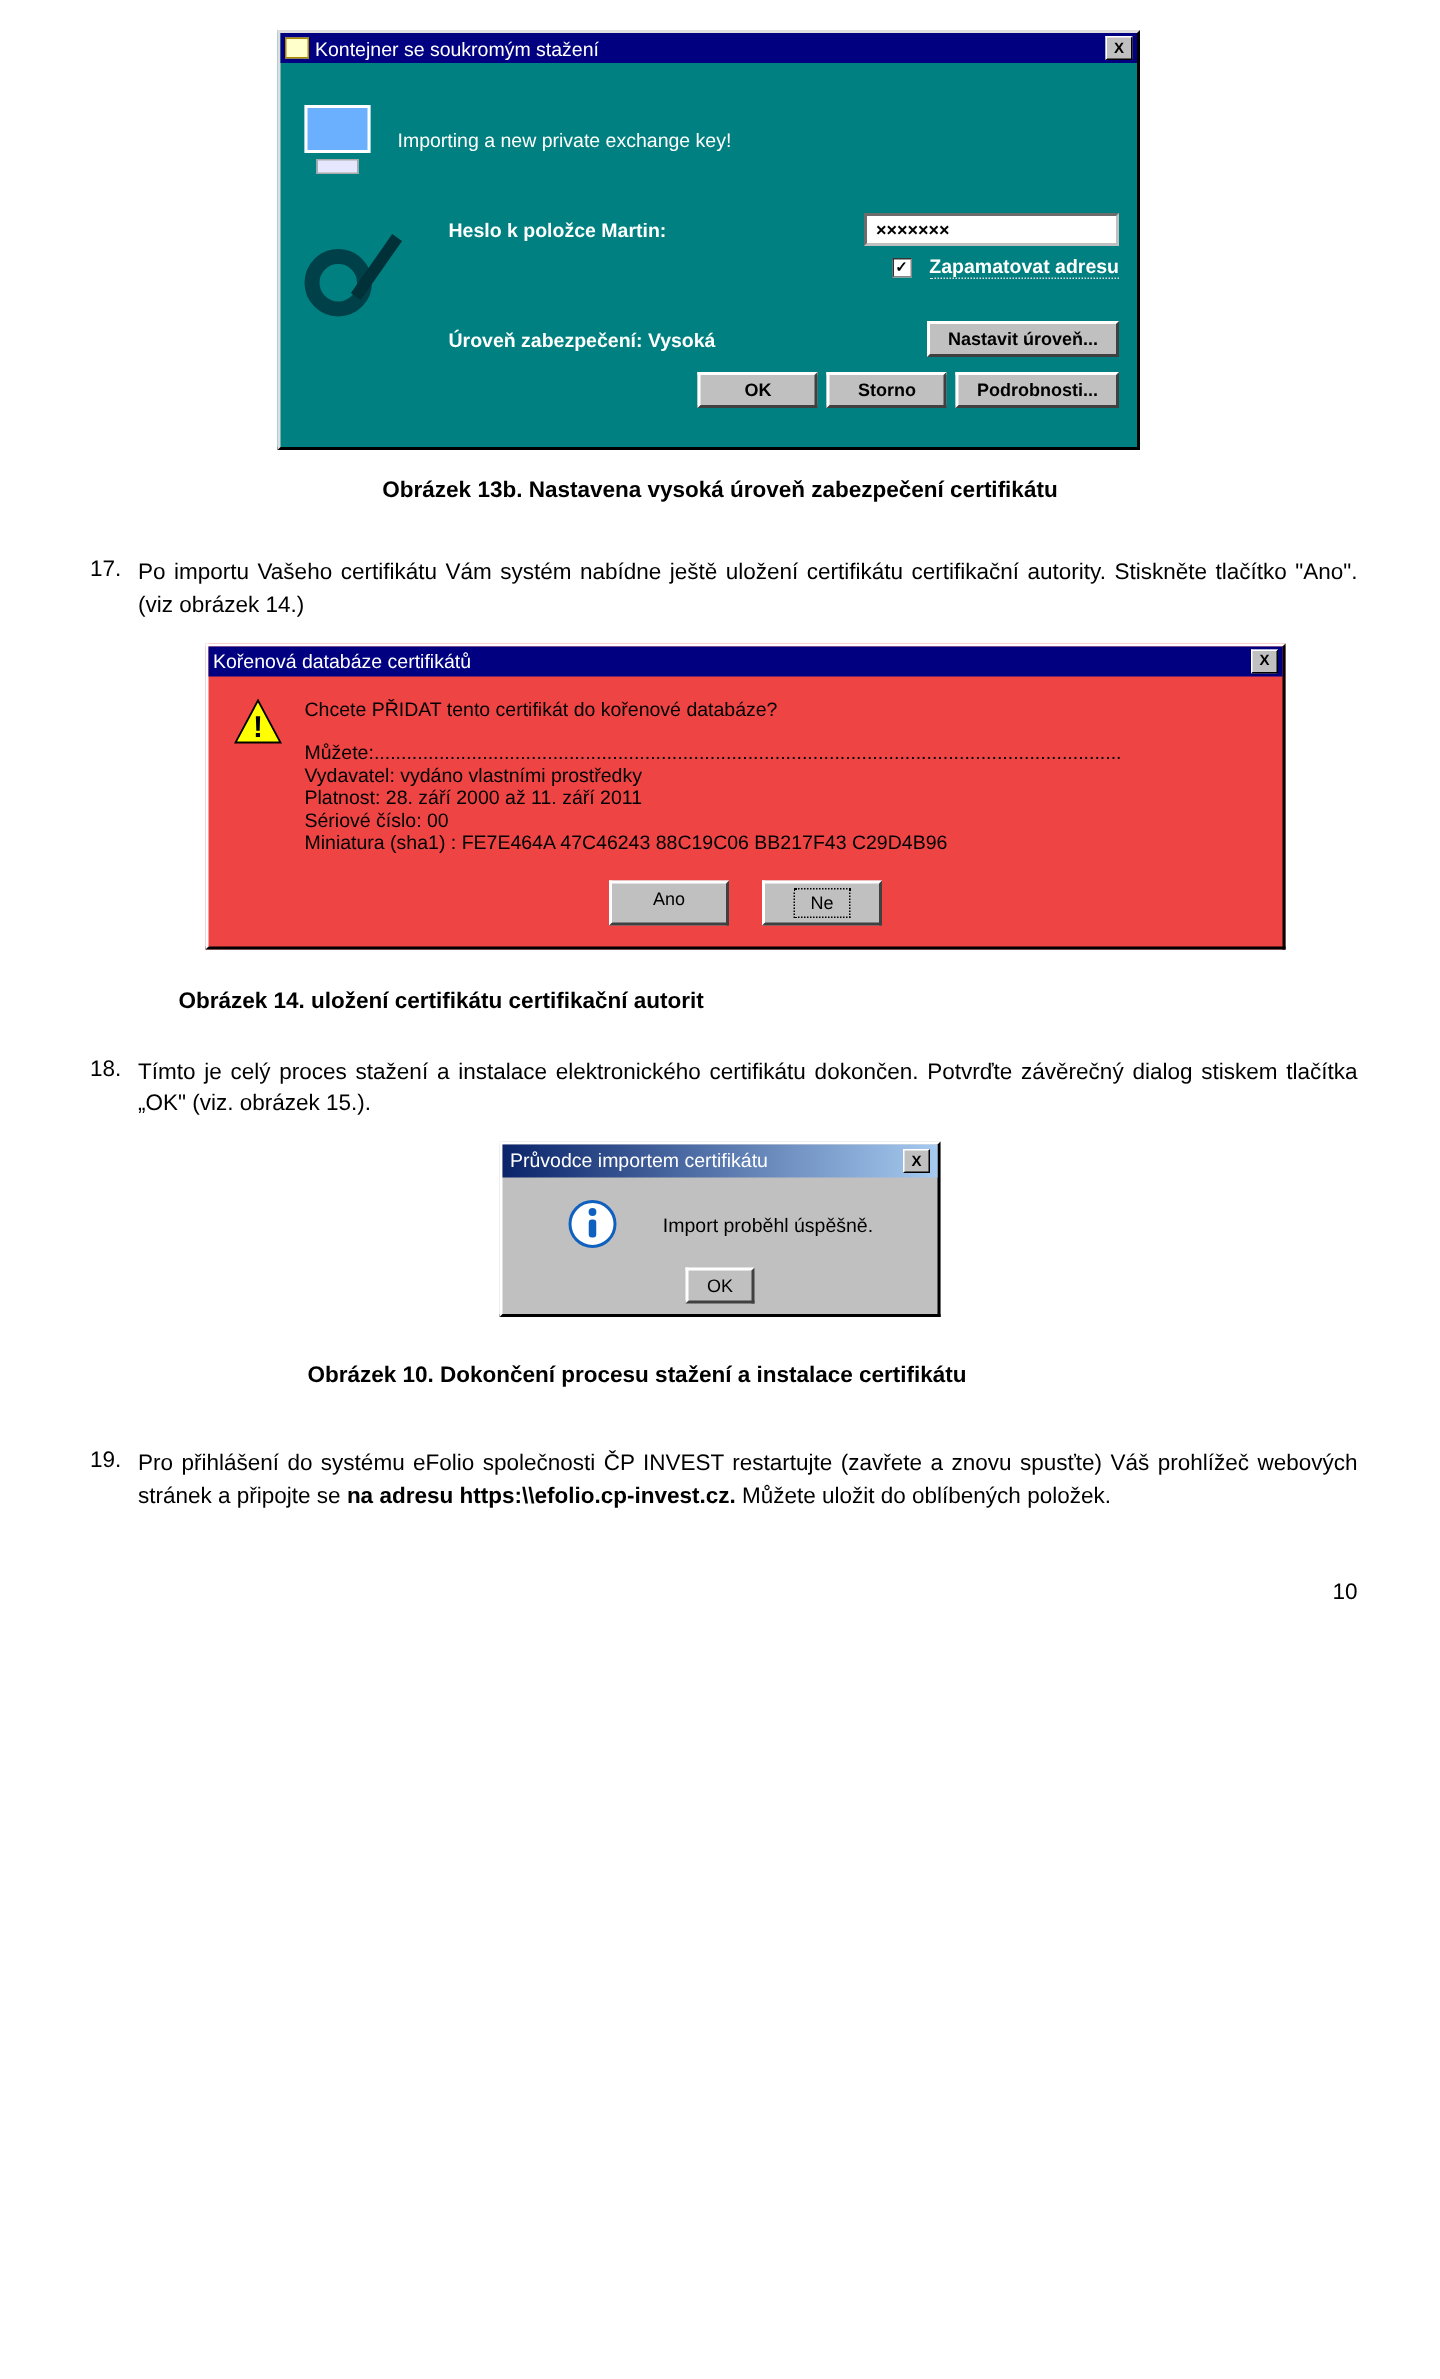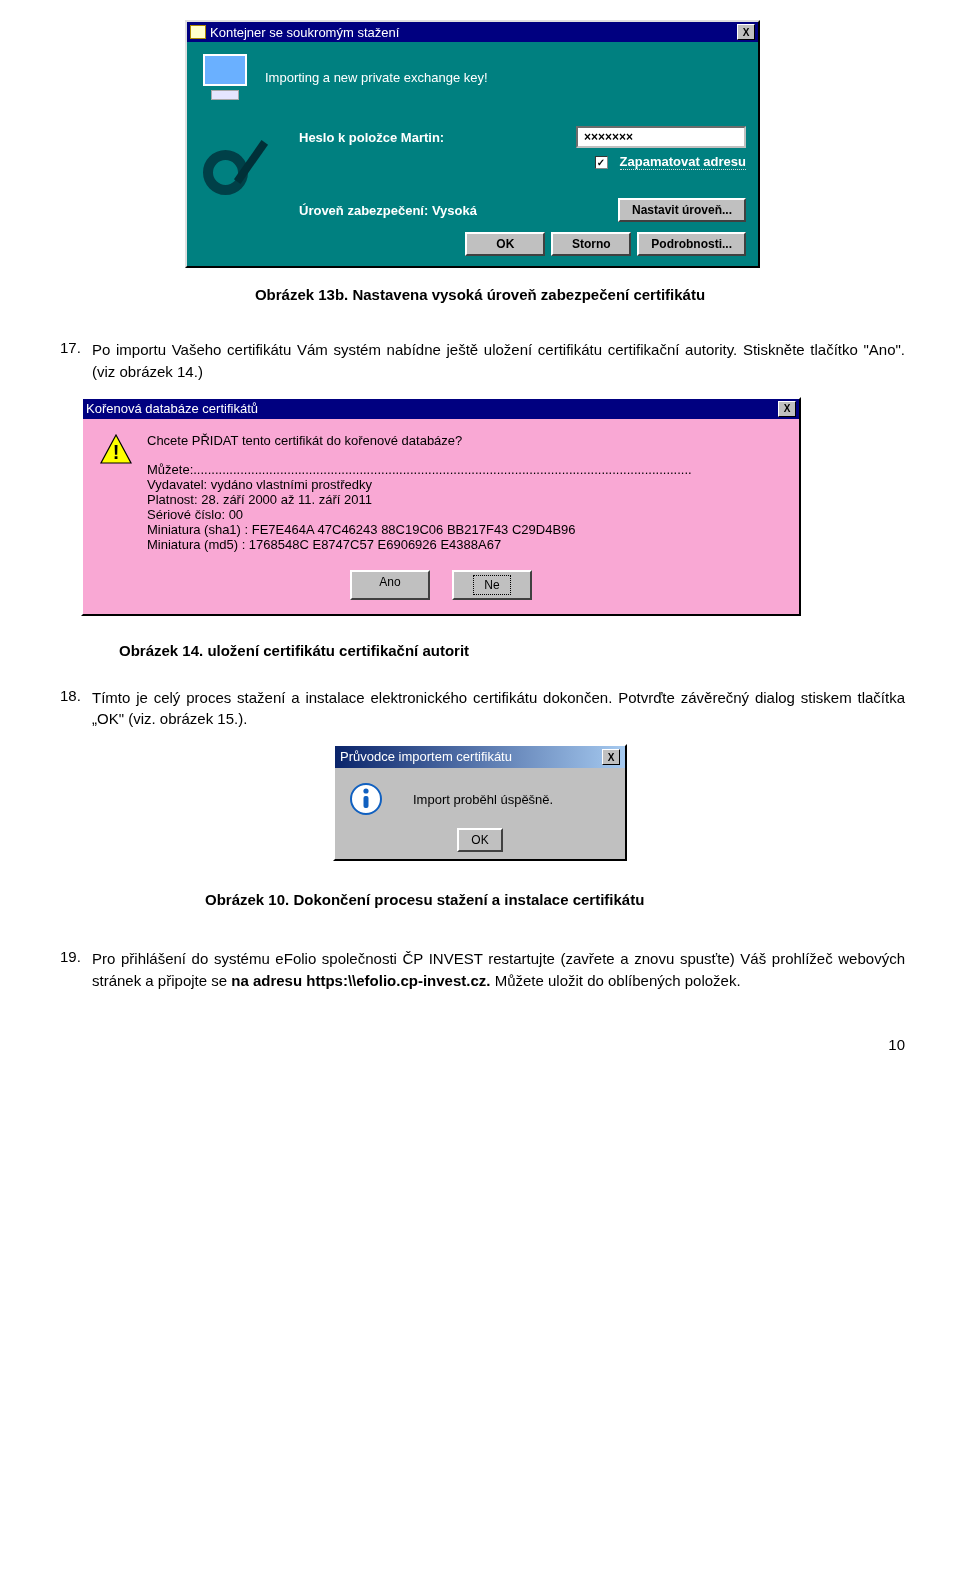--- a/index.html
+++ b/index.html
@@ -38,21 +38,21 @@
   .title-text { flex: 1; }
   .title-close {
     width: 18px; height: 16px;
     background: #c0c0c0;
     border: 1px solid; border-color: #fff #000 #000 #fff;
     color: #000;
     font-size: 10px; font-weight: bold;
     display: inline-flex; align-items: center; justify-content: center;
     font-family: Arial;
   }
-  .win-body { padding: 10px 12px; color: #fff; font-size: 13px; font-family: "MS Sans Serif", Arial, sans-serif; }
+  .win-body { padding: 26px 12px; color: #fff; font-size: 13px; font-family: "MS Sans Serif", Arial, sans-serif; }
   .import-row { display: flex; align-items: center; gap: 12px; margin-bottom: 18px; }
   .monitor-icon { width: 54px; height: 50px; position: relative; }
   .monitor-icon .screen { position:absolute; top:2px; left:4px; width:44px; height:32px; background:#6ab0ff; border:2px solid #fff; }
   .monitor-icon .base { position:absolute; bottom:2px; left:12px; width:28px; height:10px; background:#e6e6ff; border:1px solid #aaa;}
   .key-art { width:90px; height:90px; margin-top:10px; position:relative; }
   .key-art .ring { position:absolute; width:45px; height:45px; border:10px solid #004048; border-radius:50%; left:4px; top:20px; }
   .key-art .shaft { position:absolute; width:8px; height:48px; background:#003038; left:48px; top:8px; transform:rotate(35deg);}
   .pane-right { flex:1;font-weight:bold; }
   .field-row { display:flex; align-items:center; margin:6px 0; gap:8px; }
   .textbox {
@@ -76,43 +76,43 @@
     font-weight:bold;
     margin: 18px 0 36px;
     font-size:15px;
   }
   .ol-item { display:flex; align-items:flex-start; gap:4px; margin:0 0 14px 5px; }
   .ol-num { min-width:28px; }
   .ol-content { flex:1; text-align:justify; line-height:1.45;}
 
   
   .gwin {
-    background:#f9a8d4;
+    background:#ef4444;
     border:2px solid; border-color:#fff #000 #000 #fff;
     width: 720px;
-    margin-left: 26px;
+    margin-left: 82px;
     margin-top:6px;
   }
   .gwin .win-body { color:#000; font-size:13px; padding:14px 16px; }
   .gwin .row1 { display:flex; gap:14px; align-items:flex-start; margin-bottom:10px;}
   .warn-tri { width:34px; height:32px; position:relative; }
   .warn-tri svg { width:34px; height:32px; }
   .gwin .two-btns { display:flex; justify-content:center; gap:22px; margin-top:18px; }
   .btn-focus { border:1px dotted #000; padding:2px 10px; display:inline-block; }
 
   
   .sdlg {
     background:#c0c0c0;
     border:2px solid; border-color:#fff #000 #000 #fff;
     width: 294px;
     margin: 2px auto 10px;
   }
   .sdlg-title { background:#0a246a; background:linear-gradient(to right,#0a246a,#a6caf0); color:#fff; padding:3px 5px; font-size:13px; font-family:"MS Sans Serif",Arial; display:flex; }
   .sdlg-body { padding:14px 14px 12px; font-size:13px; }
-  .sdlg-row { display:flex; align-items:center; gap:30px; }
+  .sdlg-row { display:flex; align-items:center; gap:30px;justify-content:center; }
   .info-circ { width:34px; height:34px; flex:0 0 34px; }
   .sdlg .center { text-align:center; margin-top:16px; }
 
   .pg-num { position:relative; float:right; margin-top:30px; font-size:15px; }
   .bold { font-weight:bold; }
   .nowrap { white-space:nowrap; }
 </style>
 </head>
 <body>
 
@@ -181,21 +181,20 @@
           </svg>
       </div>
       <div style="flex:1">
         <div>Chcete PŘIDAT tento certifikát do kořenové databáze?</div>
         <div style="height:14px;"></div>
         <div class="nowrap"><span>Můžete:</span><span style="letter-spacing:0;">..........................................................................................................................................</span></div>
         <div>Vydavatel: vydáno vlastními prostředky</div>
         <div>Platnost: 28. září 2000 až 11. září 2011</div>
         <div>Sériové číslo: 00</div>
         <div>Miniatura (sha1) : FE7E464A 47C46243 88C19C06 BB217F43 C29D4B96</div>
-        <div>Miniatura (md5) : 1768548C E8747C57 E6906926 E4388A67</div>
       </div>
     </div>
     <div class="two-btns">
       <span class="btn">Ano</span>
       <span class="btn"><span class="btn-focus">Ne</span></span>
     </div>
   </div>
 </div>
 
 <div style="height:26px;"></div>

